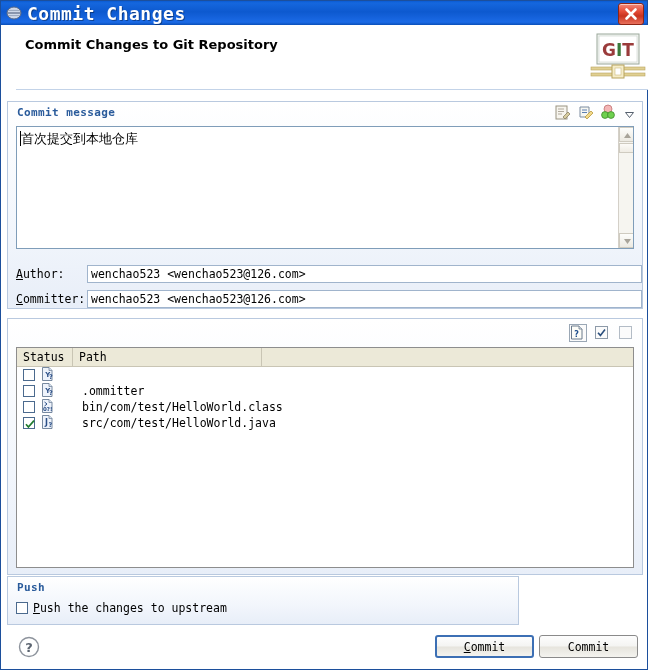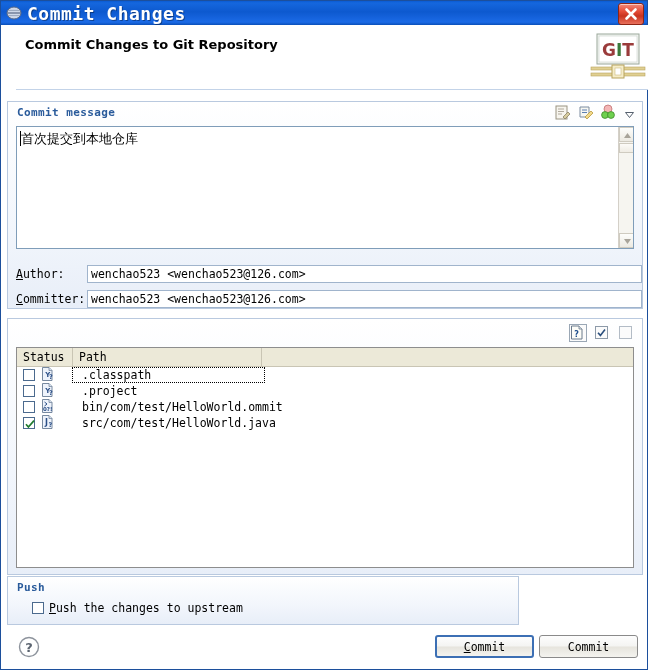--- a/index.html
+++ b/index.html
@@ -232,21 +232,21 @@
     box-sizing: border-box;
   }
   .cell-path.focused {
     outline: 1px dotted #000;
     width: 191px;
   }
 
   
   .push-row {
     position: absolute; left: 8px; top: 24px;
-    display: flex; align-items: center; margin-left: 16px;
+    display: flex; align-items: center;
   }
   .push-chk {
     width: 12px; height: 12px; background: #fff;
     border: 1px solid #4b6a8e; box-sizing: border-box;
     margin-right: 5px; cursor: pointer; flex: 0 0 auto;
   }
   .push-label {
     font-family: "DejaVu Sans Mono", "Liberation Mono", monospace;
     font-size: 11.5px; color: #000; white-space: nowrap;
   }
@@ -415,51 +415,50 @@
           <span class="chk"></span>
           <span>
             <svg width="13" height="14" viewBox="0 0 13 14">
               <path d="M1.5 0.5 H8 L11 3.5 V13.5 H1.5 Z" fill="#eef3fb" stroke="#6a7d95" stroke-width="0.9"></path>
               <path d="M8 0.5 V3.5 H11" fill="#d7e1ee" stroke="#6a7d95" stroke-width="0.7"></path>
               <text x="4.3" y="10" font-family="DejaVu Sans, sans-serif" font-size="7" font-weight="bold" fill="#2a4e86">Y</text>
               <text x="8" y="11.6" font-family="DejaVu Sans, sans-serif" font-size="6.5" font-weight="bold" fill="#2a4e86">?</text>
             </svg>
           </span>
         </div>
-        <div class="cell-path focused">.classpath</div>
       </div>
 
       <div class="trow">
         <div class="cell-status">
           <span class="chk"></span>
           <span>
             <svg width="13" height="14" viewBox="0 0 13 14">
               <path d="M1.5 0.5 H8 L11 3.5 V13.5 H1.5 Z" fill="#eef3fb" stroke="#6a7d95" stroke-width="0.9"></path>
               <path d="M8 0.5 V3.5 H11" fill="#d7e1ee" stroke="#6a7d95" stroke-width="0.7"></path>
               <text x="4.3" y="10" font-family="DejaVu Sans, sans-serif" font-size="7" font-weight="bold" fill="#2a4e86">Y</text>
               <text x="8" y="11.6" font-family="DejaVu Sans, sans-serif" font-size="6.5" font-weight="bold" fill="#2a4e86">?</text>
             </svg>
           </span>
         </div>
-        <div class="cell-path">.project</div>
+        <div class="cell-path">.ommitter</div>
       </div>
 
       <div class="trow">
         <div class="cell-status">
           <span class="chk"></span>
           <span>
             <svg width="13" height="14" viewBox="0 0 13 14">
               <path d="M1.5 0.5 H8 L11 3.5 V13.5 H1.5 Z" fill="#eef3fb" stroke="#6a7d95" stroke-width="0.9"></path>
               <path d="M8 0.5 V3.5 H11" fill="#d7e1ee" stroke="#6a7d95" stroke-width="0.7"></path>
               <path d="M3.5 3 L6 5 L3.5 7" fill="none" stroke="#2a4e86" stroke-width="1"></path>
               <text x="2" y="12.2" font-family="DejaVu Sans, sans-serif" font-size="5.5" font-weight="bold" fill="#2a4e86">0?!</text>
             </svg>
           </span>
         </div>
-        <div class="cell-path">bin/com/test/HelloWorld.ommit</div>
+        <div class="cell-path">bin/com/test/HelloWorld.class</div>
       </div>
 
       <div class="trow">
         <div class="cell-status">
           <span class="chk">
             <svg width="10" height="10" viewBox="0 0 10 10">
               <path d="M1 5.2 L3.4 8 L9 1.6" fill="none" stroke="#1f7a2e" stroke-width="1.7"></path>
             </svg>
           </span>
           <span>

